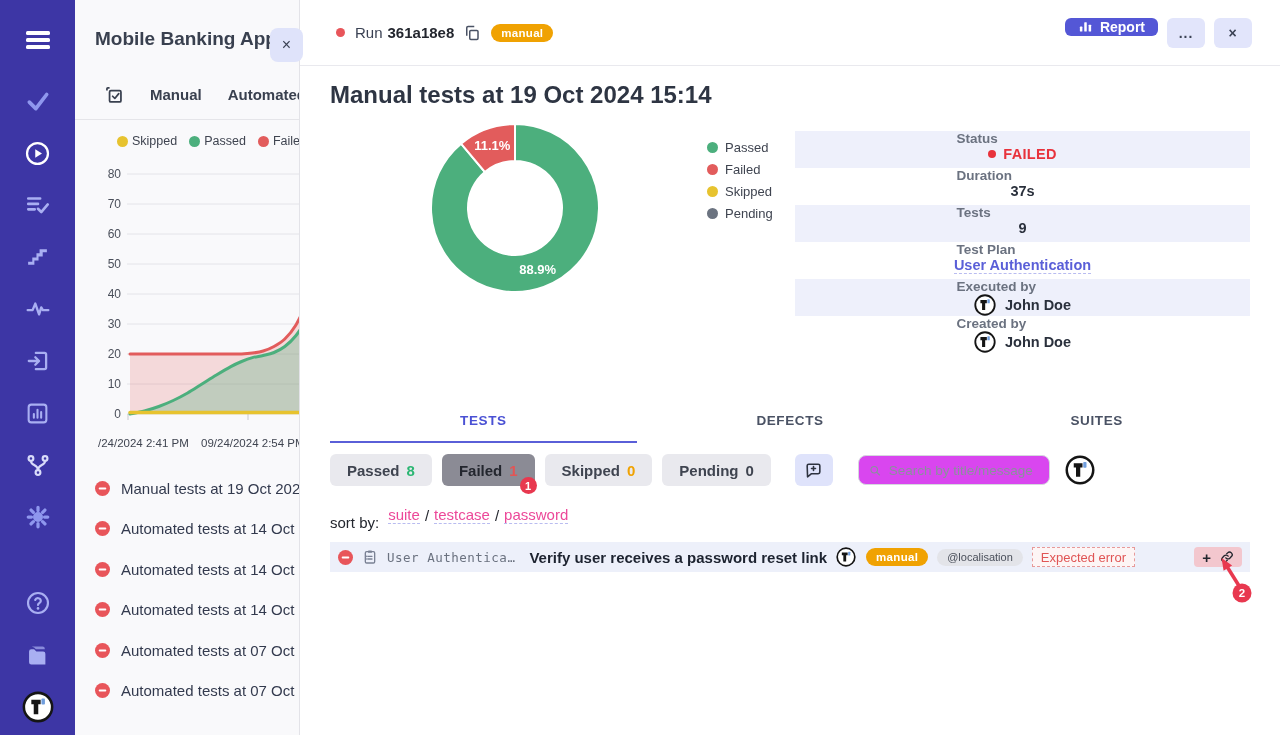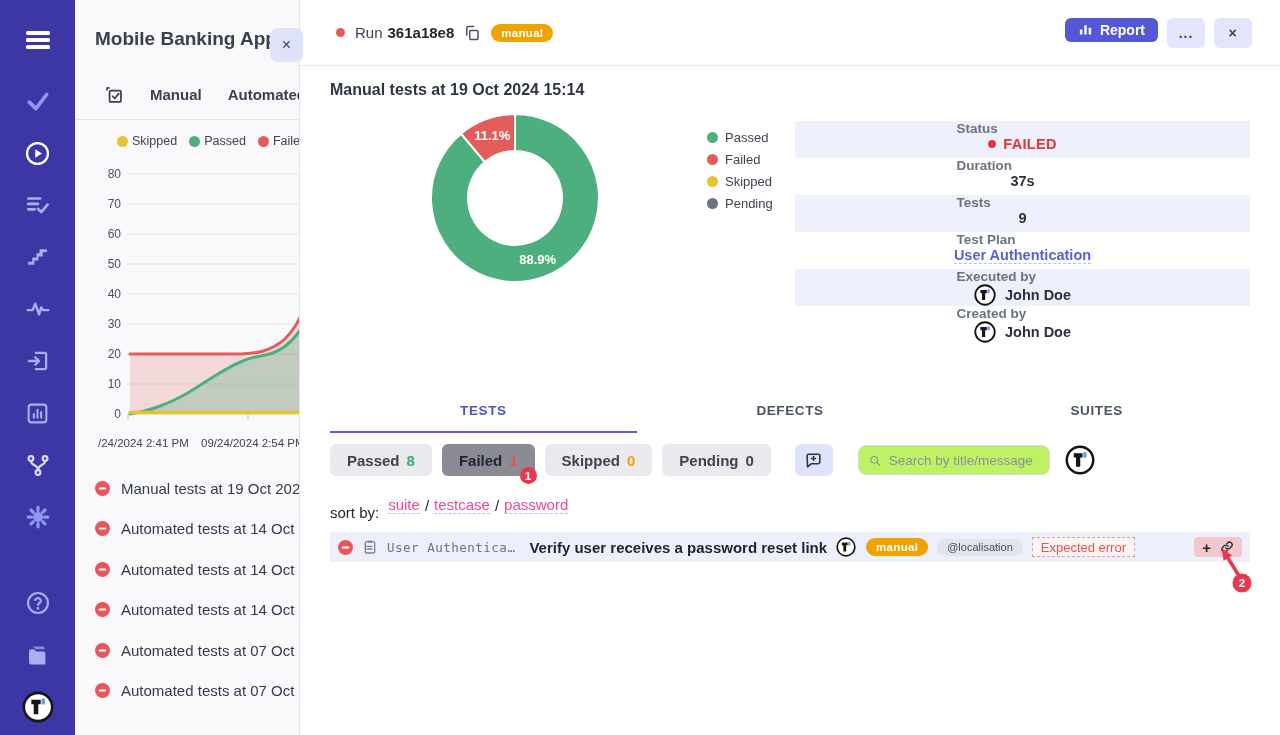--- a/index.html
+++ b/index.html
@@ -37,23 +37,23 @@
   .main { flex:1; position:relative; background:#fff; }
   .close-drawer { position:absolute; left:-30px; top:28px; width:33px; height:34px; background:#dfe3fa; border-radius:8px; display:flex; align-items:center; justify-content:center; font-size:16px; color:#3b4254; cursor:pointer; z-index:6; border:none; }
   .run-header { height:66px; display:flex; align-items:center; padding:0 28px 0 36px; border-bottom:1px solid #e9e9ee; }
   .status-dot { width:9px; height:9px; border-radius:50%; background:#e8555a; }
   .run-label { margin-left:10px; font-size:15px; color:#3b4254; }
   .run-id { font-weight:700; color:#23262e; margin-left:5px; font-size:15px; }
   .copy-btn { margin-left:9px; background:none; border:none; color:#4a5264; cursor:pointer; display:flex; }
   .badge-manual { background:#f0a202; color:#fff; font-size:11.5px; font-weight:700; padding:3px 10px; border-radius:10px; letter-spacing:.3px; }
   .run-header .badge-manual { margin-left:10px; }
   .hdr-actions { margin-left:auto; display:flex; gap:9px; }
-  .btn-report { background:#5457d6; color:#fff; height:24px; padding:0 13px; border-radius:6px; font-size:14px; font-weight:700; display:flex; align-items:center; gap:7px; border:none; cursor:pointer; font-family:inherit; }
+  .btn-report { background:#5457d6; color:#fff; height:18px; padding:0 13px; border-radius:6px; font-size:14px; font-weight:700; display:flex; align-items:center; gap:7px; border:none; cursor:pointer; font-family:inherit; }
   .btn-ghost { background:#e2e5fb; color:#3b4254; height:30px; min-width:38px; border-radius:6px; display:flex; align-items:center; justify-content:center; font-size:14px; font-weight:700; border:none; cursor:pointer; letter-spacing:1px; }
-  .main-title { margin:15px 0 0 30px; font-size:16px; font-weight:700; color:#2e3543; }
+  .main-title { margin:15px 0 0 30px; font-size:24px; font-weight:700; color:#2e3543; }
 
   .overview { position:relative; height:272px; margin-top:10px; }
   .donut-svg { position:absolute; left:129px; top:3px; }
   .donut-legend { position:absolute; left:407px; top:21px; }
   .donut-legend .leg-item { margin-bottom:7px; font-size:13px; color:#3f4450; gap:7px; }
   .donut-legend .dot { width:11px; height:11px; }
   .details { position:absolute; left:495px; right:30px; top:12px; }
   .details-row { display:flex; align-items:center; height:37px; padding:0 16px;flex-direction:column; }
   .details-row:nth-child(odd) { background:#eef0fb; }
   .d-label { width:132px; font-weight:700; color:#6b7280; font-size:13.5px; flex-shrink:0; }
@@ -65,21 +65,21 @@
   .tabs-row { display:flex; margin:22px 30px 0 30px; }
   .tab { flex:1; text-align:center; font-size:13.5px; font-weight:700; letter-spacing:.6px; color:#4a5264; padding-bottom:13px; border-bottom:2px solid transparent; cursor:pointer; }
   .tab.active { color:#4a51d4; border-bottom-color:#5a5fd8; }
 
   .filters-row { display:flex; align-items:center; margin:11px 30px 0 30px; }
   .filter-btn { height:32px; border-radius:6px; background:#e9e9ee; padding:0 17px; font-size:15px; color:#3f4450; display:flex; align-items:center; gap:7px; margin-right:10px; position:relative; font-weight:600; border:none; cursor:pointer; font-family:inherit; }
   .filter-btn .cnt { font-weight:700; }
   .filter-btn.active { background:#8b8b95; color:#23262e; }
   .count-badge { position:absolute; right:-2px; bottom:-8px; width:17px; height:17px; border-radius:50%; background:#e8384f; color:#fff; font-size:11px; font-weight:700; display:flex; align-items:center; justify-content:center; }
   .comment-btn { width:38px; height:32px; border-radius:6px; background:#dfe3fb; display:flex; align-items:center; justify-content:center; margin-left:14px; border:none; cursor:pointer; color:#2e3340; }
-  .search-box { margin-left:25px; width:192px; height:30px; border:1px solid #d5d7de; border-radius:8px; background:#bef264; display:flex; align-items:center; padding:7px 10px; gap:8px; color:#8a909c; }
+  .search-box { margin-left:25px; width:192px; height:30px; border:1px solid #d5d7de; border-radius:8px; background:#d946ef; display:flex; align-items:center; padding:7px 10px; gap:8px; color:#8a909c; }
   .search-box input { border:none; outline:none; width:150px; font-size:13.5px; color:#333; background:transparent; font-family:inherit; }
   .search-box input::placeholder { color:#8a909c; }
   .toolbar-avatar { margin-left:15px; cursor:pointer; display:flex; }
 
   .sort-row { margin:13px 30px 0 30px; font-size:15px; color:#23262e; display:flex; align-items:flex-end; }
   .sort-label { margin-right:4px; }
   .sort-link { color:#ec4899; border-bottom:1.5px dashed #b9bcf0; margin:7px 5px; cursor:pointer; text-decoration:none; }
   .sort-sep { color:#23262e; }
 
   .test-row { margin:11px 30px 0 30px; height:30px; background:#edf0fa; display:flex; align-items:center; padding:0 8px; position:relative; }

